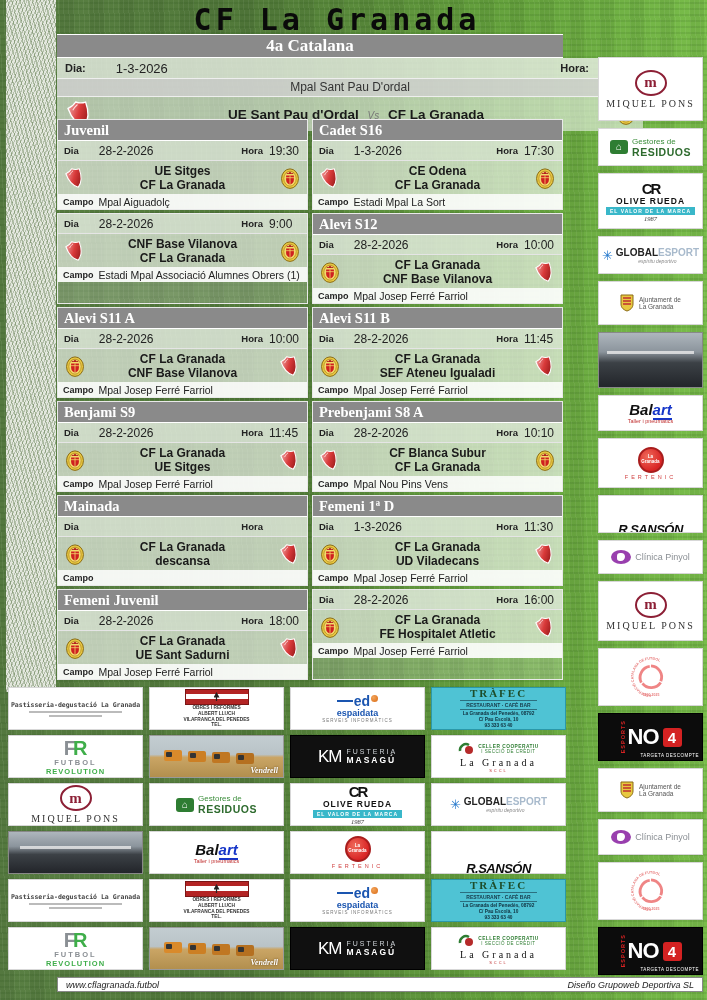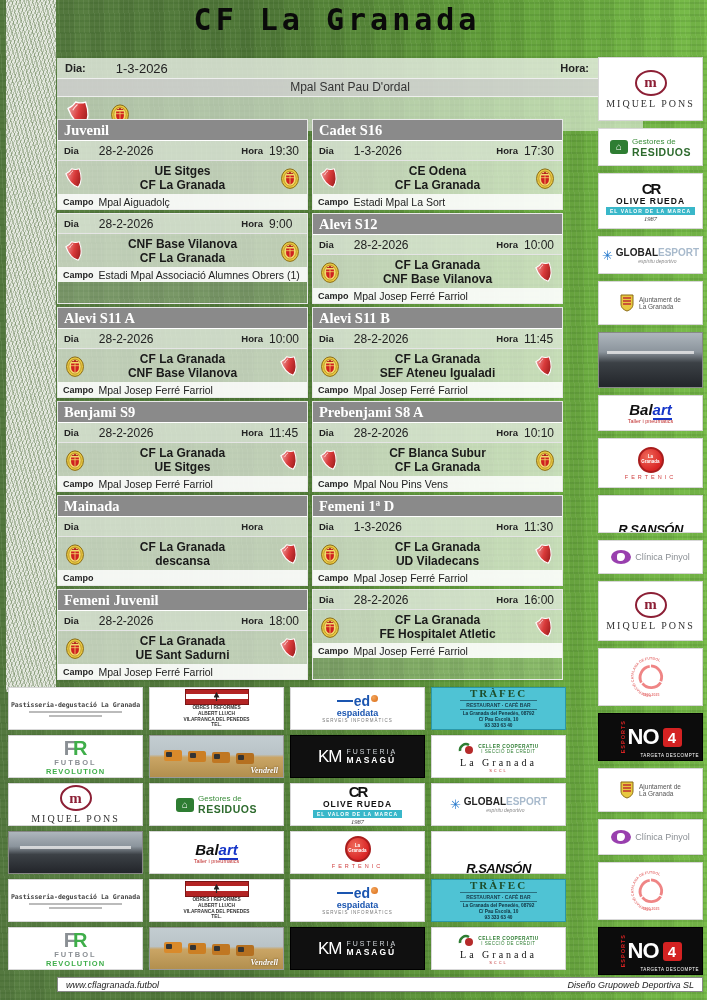--- a/index.html
+++ b/index.html
@@ -151,20 +151,21 @@
   .footer{position:absolute;left:57px;top:977px;width:646px;height:15px;background:#fff;border:1px solid #888;box-sizing:border-box;
     display:flex;justify-content:space-between;align-items:center;padding:0 8px;font-style:italic;font-size:9px;color:#222;}
 </style>
 </head>
 <body>
 
 <div class="page">
   <div class="field-line"></div>
 
   <div class="title">CF La Granada</div>
+  <div class="league-bar">4a Catalana</div>
 
   <div class="main-match">
     <div class="mm-dh">
       <span class="lblc">Dia:</span>
       <span class="dval">1-3-2026</span>
       <span class="lblc hlbl">Hora:</span>
       <span class="tval">12:00</span>
     </div>
     <div class="mm-venue">Mpal Sant Pau D'ordal</div>
     <div class="mm-match">
@@ -176,20 +177,25 @@
                 <stop offset=".45" stop-color="#d93a3a"></stop>
                 <stop offset="1" stop-color="#7e0d0d"></stop>
     </linearGradient>
             </defs>
     <g transform="rotate(-20 20 20)">
       <path d="M20 5 C25 9 31 9 31 9 C31 19 29 29 20 35 C11 29 9 19 9 9 C9 9 15 9 20 5 Z" fill="url(#rg)" stroke="#ffffff" stroke-width="1.6"></path>
       <path d="M13.5 13 C16.5 10.5 18.5 9.5 21 8.5" stroke="#ffd9d9" stroke-width="1.3" fill="none"></path>
     </g>
   </svg>
 </span>
+      <span class="mm-names">
+        <span>UE Sant Pau d'Ordal</span>
+        <span class="vs">Vs</span>
+        <span>CF La Granada</span>
+      </span>
       <span class="crest crest-sm">
   <svg viewBox="0 0 40 40">
     <ellipse cx="20" cy="21" rx="13" ry="15" fill="#e8c840" stroke="#8a6a14" stroke-width="1.5"></ellipse>
     <ellipse cx="20" cy="21" rx="9.5" ry="11.5" fill="#f3da6a" stroke="#a97c1a" stroke-width="1"></ellipse>
     <path d="M14 16 h12 v7 c0 4 -3 6 -6 7 c-3 -1 -6 -3 -6 -7 Z" fill="#cf2020"></path>
     <path d="M14 19.5 h12 M20 16 v14" stroke="#f3da6a" stroke-width="1.2"></path>
     <path d="M15 11 l2 2 3 -3 3 3 2 -2 v3 h-10 Z" fill="#b02020"></path>
   </svg>
 </span>
     </div>

